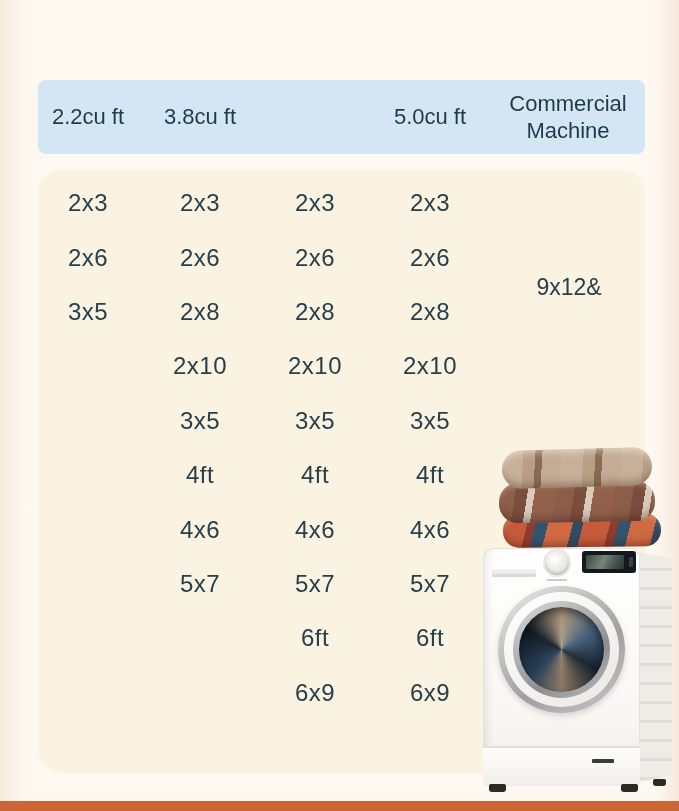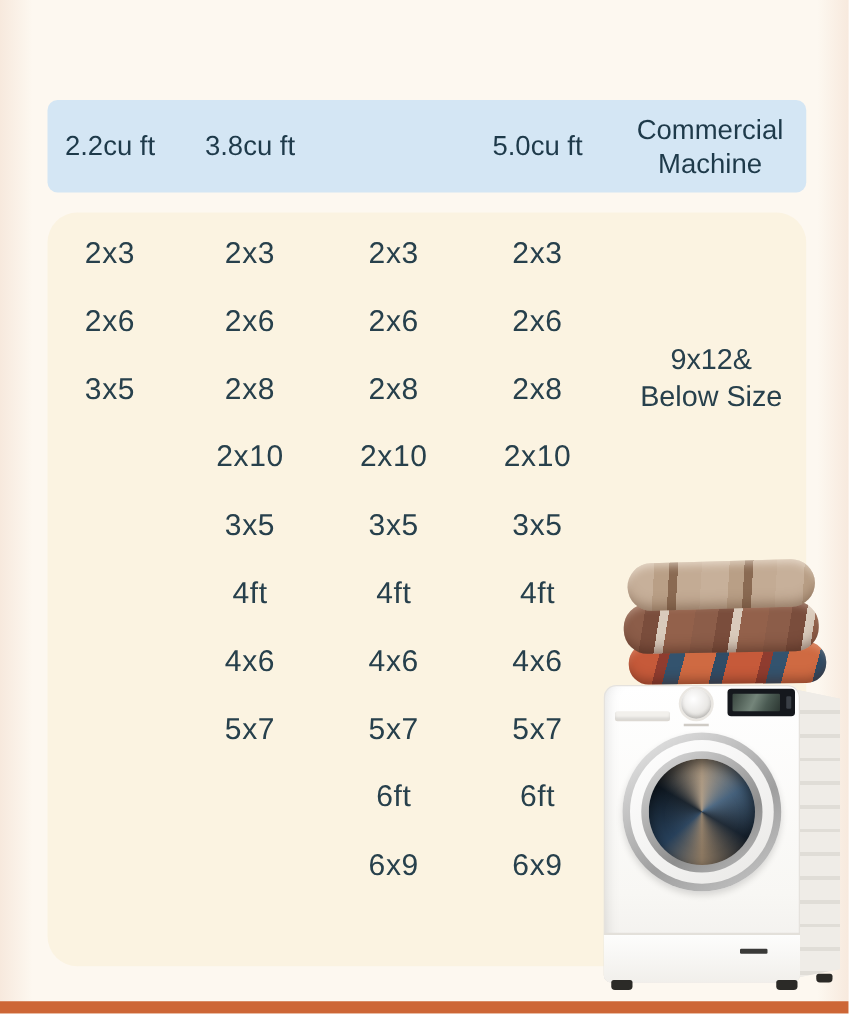--- a/index.html
+++ b/index.html
@@ -133,21 +133,20 @@
     <div class="cell">3x5</div>
     <div class="cell">4ft</div>
     <div class="cell">4x6</div>
     <div class="cell">5x7</div>
     <div class="cell">6ft</div>
     <div class="cell">6x9</div>
   </div>
 
   <div class="commercial-note">
     <div>9x12&amp;</div>
-    <div>Below Size</div>
   </div>
 
   <div>
     <div class="rug rug-bottom"></div>
     <div class="rug rug-mid"></div>
     <div class="rug rug-top"></div>
     <div class="washer-side"></div>
     <div class="washer-body">
       <div class="drawer"></div>
       <div class="knob"></div>

